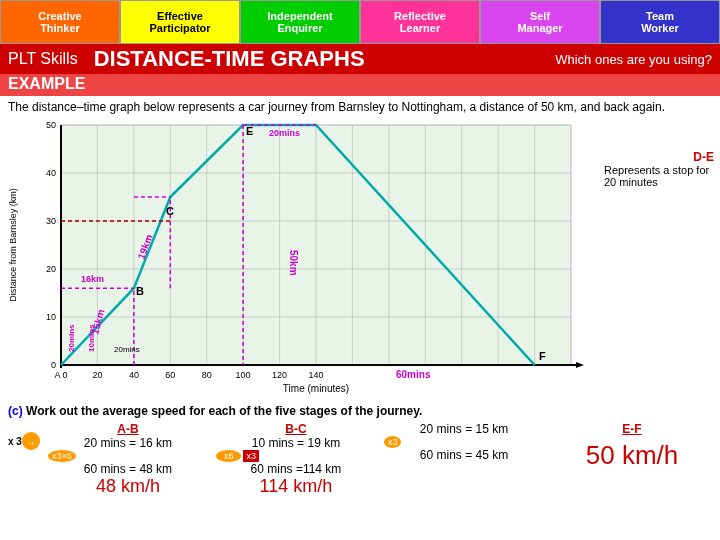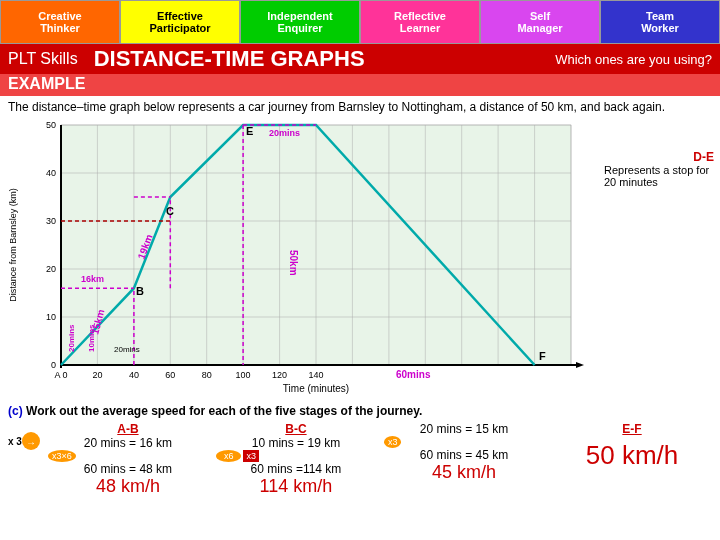--- a/index.html
+++ b/index.html
@@ -309,21 +309,20 @@
       <div class="calc">60 mins =114 km</div>
       <div class="result">114 km/h</div>
     </div>
 
     <div class="stage-col">
       <div class="calc">20 mins = 15 km</div>
       <div style="display:flex;align-items:center;gap:2px;">
         <span style="font-size:9px;background:#ff9900;color:#fff;border-radius:50%;padding:1px 4px;">x3</span>
       </div>
       <div class="calc">60 mins = 45 km</div>
-      <div class="result">45 km/h</div>
     </div>
 
     <div class="stage-col">
       <div class="stage-header">E-F</div>
       <div style="margin-top:4px;"></div>
       <div class="result" style="font-size:26px;">50 km/h</div>
     </div>
   </div>
 </div>
 

